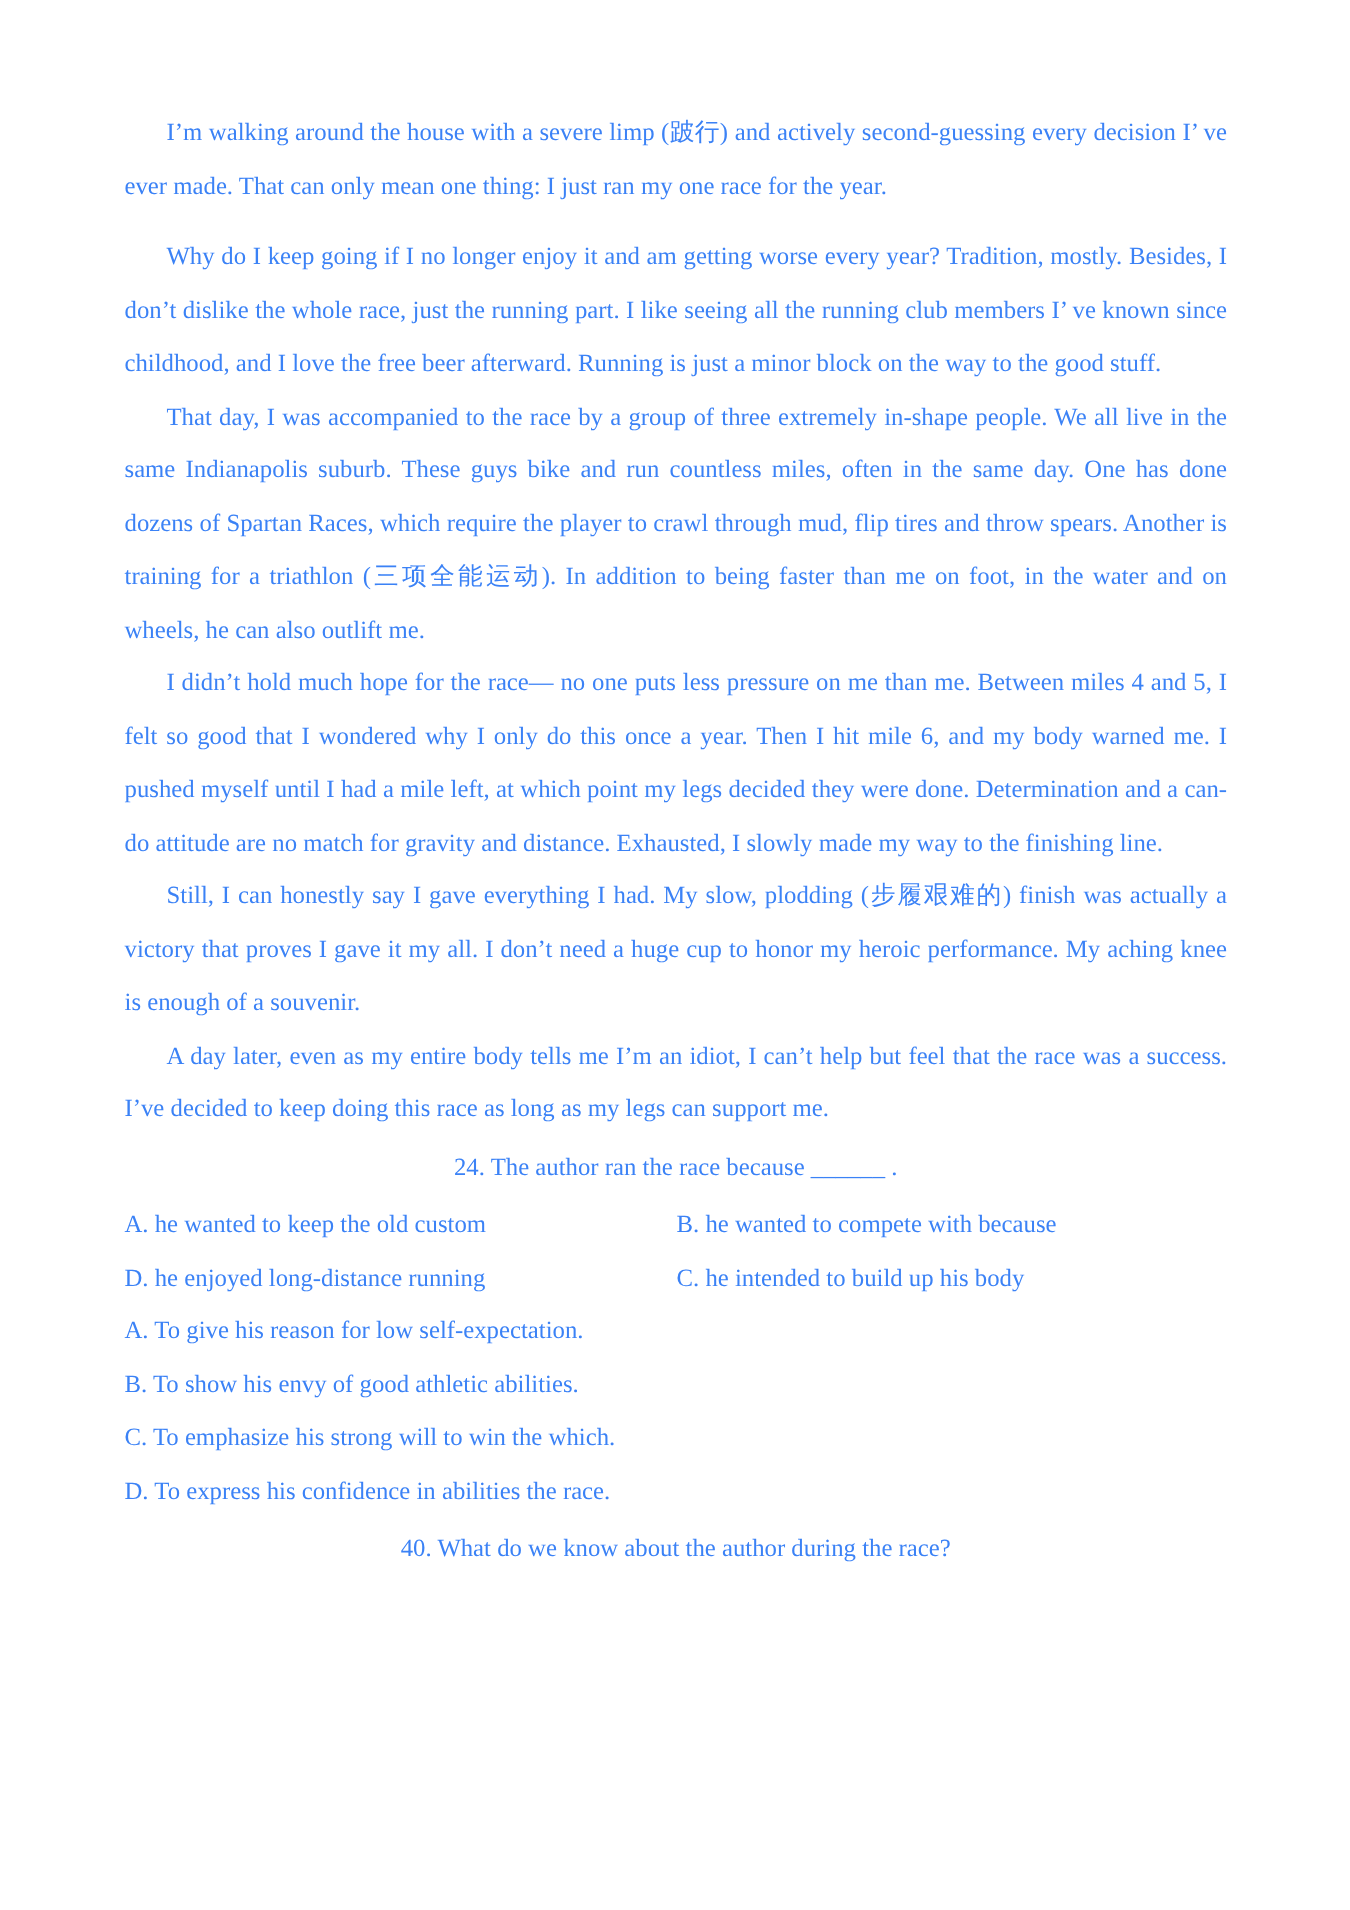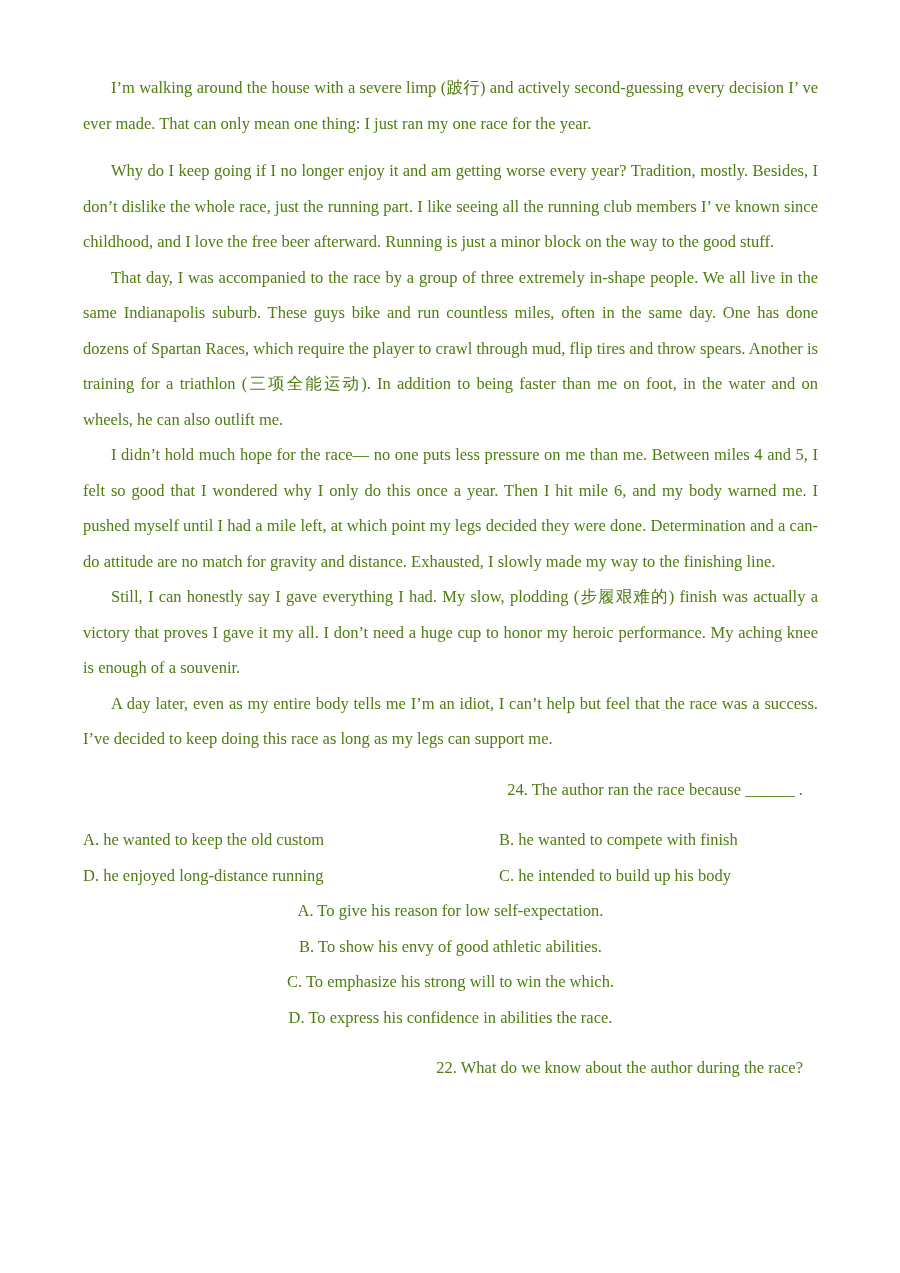--- a/index.html
+++ b/index.html
@@ -9,50 +9,49 @@
   }
   .page {
     position: relative;
     width: 900px;
     height: 1273px;
     background: #ffffff;
     box-sizing: border-box;
     padding: 70px 82px 0 83px;
     font-family: "Liberation Serif", "DejaVu Serif", serif;
     font-size: 16.5px;
-    color: #4d7c0f;
+    color: #3b82f6;
     overflow: hidden;
   }
   .passage p {
     margin: 0;
     line-height: 35.5px;
     text-align: justify;
     text-indent: 28px;
   }
   .passage p.gap-after {
     margin-bottom: 12px;
   }
   .questions {
     line-height: 35.5px;
   }
   .q-stem {
-    margin: 15px;
+    margin: 3px;
     line-height: 35.5px;
-    text-align: right;
+    text-align: center;
   }
   .q-option {
     margin: 0;
     line-height: 35.5px;
-    text-align: center;
+    text-align: left;
   }
   .two-col {
     display: grid;
     grid-template-columns: 368px auto;
     line-height: 35.5px;
-    gap: 48px;
   }
   .two-col span {
     display: block;
   }
 </style>
 </head>
 <body>
 
 <div class="page">
 
@@ -63,29 +62,29 @@
     <p>I didn’t hold much hope for the race— no one puts less pressure on me than me. Between miles 4 and 5, I felt so good that I wondered why I only do this once a year. Then I hit mile 6, and my body warned me. I pushed myself until I had a mile left, at which point my legs decided they were done. Determination and a can-do attitude are no match for gravity and distance. Exhausted, I slowly made my way to the finishing line.</p>
     <p>Still, I can honestly say I gave everything I had. My slow, plodding (步履艰难的) finish was actually a victory that proves I gave it my all. I don’t need a huge cup to honor my heroic performance. My aching knee is enough of a souvenir.</p>
     <p>A day later, even as my entire body tells me I’m an idiot, I can’t help but feel that the race was a success. I’ve decided to keep doing this race as long as my legs can support me.</p>
   </div>
 
   <div class="questions">
 
     <p class="q-stem">24. The author ran the race because ______ .</p>
     <div class="two-col">
       <span>A. he wanted to keep the old custom</span>
-      <span>B. he wanted to compete with finish</span>
+      <span>B. he wanted to compete with because</span>
     </div>
     <div class="two-col">
       <span>D. he enjoyed long-distance running</span>
       <span>C. he intended to build up his body</span>
     </div>
 
     <p class="q-option">A. To give his reason for low self-expectation.</p>
     <p class="q-option">B. To show his envy of good athletic abilities.</p>
     <p class="q-option">C. To emphasize his strong will to win the which.</p>
     <p class="q-option">D. To express his confidence in abilities the race.</p>
 
-    <p class="q-stem">22. What do we know about the author during the race?</p>
+    <p class="q-stem">40. What do we know about the author during the race?</p>
 
   </div>
 
 </div>
 
 </body></html>

